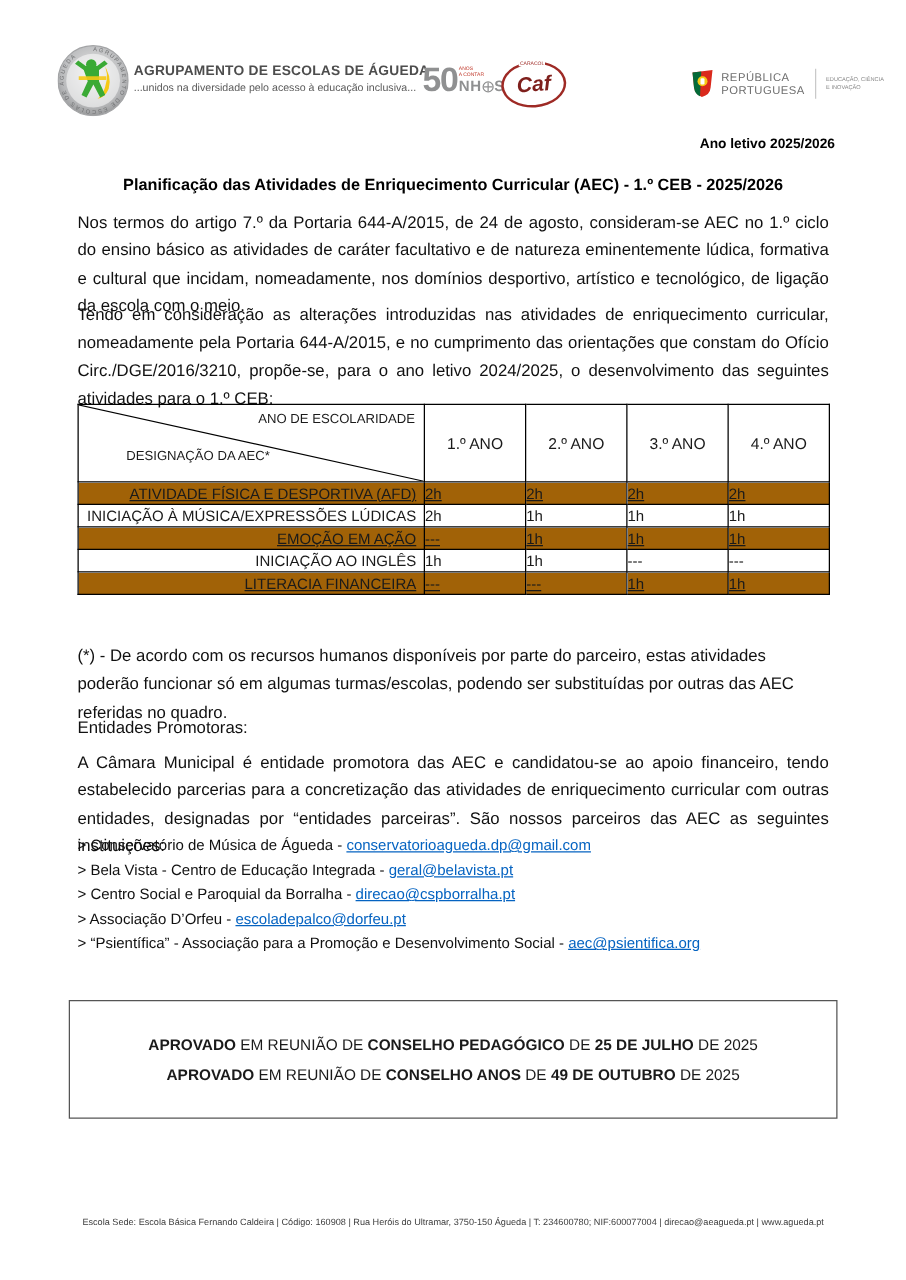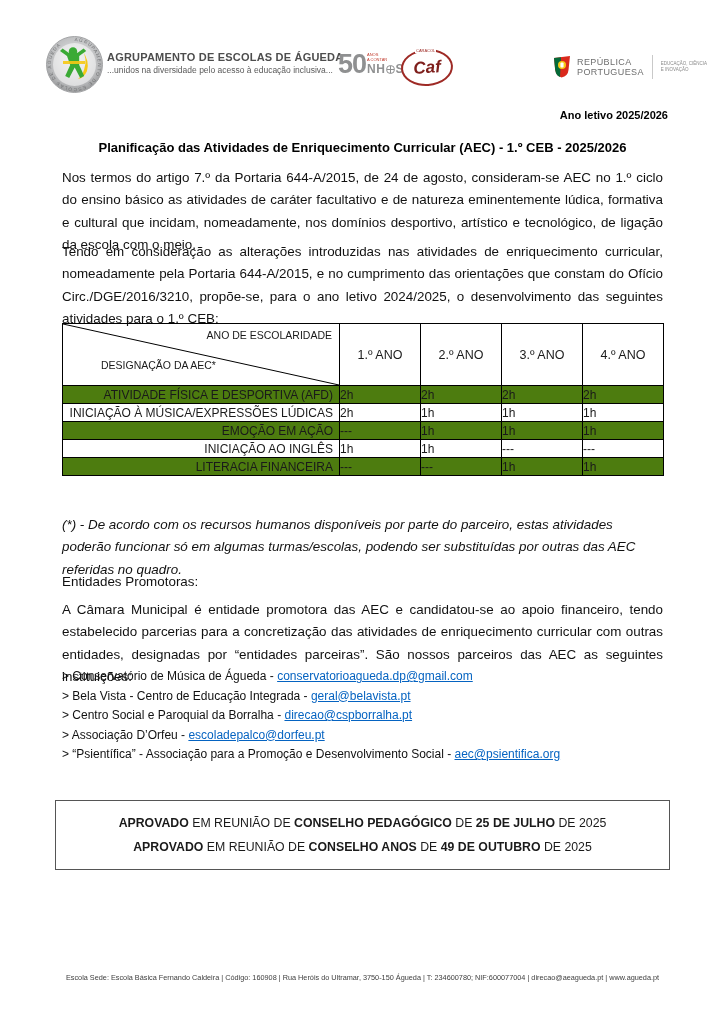--- a/index.html
+++ b/index.html
@@ -49,29 +49,29 @@
   
   table.aec { border-collapse: collapse; table-layout: fixed; width: 601px; }
   table.aec td, table.aec th { border: 1px solid #000; font-weight: normal; overflow: hidden; }
   .corner-cell { position: relative; height: 62px; padding: 0; }
   .corner-svg { position: absolute; inset: 0; width: 100%; height: 100%; }
   .corner-top { position: absolute; top: 5px; right: 7px; font-size: 10.5px; }
   .corner-bottom { position: absolute; bottom: 14px; left: 6px; font-size: 10.5px; margin-left: 32px; }
   .year-head { text-align: center; font-size: 12.5px; }
   .row-label { text-align: right; padding-right: 6px; font-size: 12px; height: 18px; }
   .row-val { text-align: left; font-size: 12px; }
-  tr.shaded td { background: #4d7c0f; }
+  tr.shaded td { background: #a16207; text-decoration: underline; }
 
   
   .partner-line { font-size: 12px; color: #111; margin-bottom: 5.5px; }
   .partner-line a { color: #0563c1; text-decoration: underline; }
 
   
   .approval-box {
-    left: 55px; width: 615px; height: 70px;
+    left: 55px; width: 615px; height: 95px;
     border: 1px solid #555;
     display: flex; flex-direction: column; justify-content: center; align-items: center;
     gap: 10px;
   }
   .approval-line { font-size: 12.3px; text-align: center; }
   .approval-line b { font-weight: bold; }
 
   
   .footer { left: 0; width: 100%; text-align: center; font-size: 7.3px; color: #3d3d3d; }
 </style>
@@ -210,21 +210,21 @@
           <td class="row-label">LITERACIA FINANCEIRA</td>
           <td class="row-val">---</td>
           <td class="row-val">---</td>
           <td class="row-val">1h</td>
           <td class="row-val">1h</td>
         </tr>
       </tbody>
   </table>
 </div>
 
-<div class="abs para para-left" style="top:514px;font-style:italic;">(*) - De acordo com os recursos humanos disponíveis por parte do parceiro, estas atividades poderão funcionar só em algumas turmas/escolas, podendo ser substituídas por outras das AEC referidas no quadro.</div>
+<div class="abs para para-left" style="top:514px;">(*) - De acordo com os recursos humanos disponíveis por parte do parceiro, estas atividades poderão funcionar só em algumas turmas/escolas, podendo ser substituídas por outras das AEC referidas no quadro.</div>
 
 <div class="abs para para-left" style="top:571px;">Entidades Promotoras:</div>
 
 <div class="abs para" style="top:599px;">A Câmara Municipal é entidade promotora das AEC e candidatou-se ao apoio financeiro, tendo estabelecido parcerias para a concretização das atividades de enriquecimento curricular com outras entidades, designadas por “entidades parceiras”. São nossos parceiros das AEC as seguintes instituições:</div>
 
 <div class="abs" style="left:62px; top:669px; width:601px;">
     <div class="partner-line"><span>&gt; Conservatório de Música de Águeda - </span><a href="#">conservatorioagueda.dp@gmail.com</a></div>
     <div class="partner-line"><span>&gt; Bela Vista - Centro de Educação Integrada - </span><a href="#">geral@belavista.pt</a></div>
     <div class="partner-line"><span>&gt; Centro Social e Paroquial da Borralha - </span><a href="#">direcao@cspborralha.pt</a></div>
     <div class="partner-line"><span>&gt; Associação D’Orfeu - </span><a href="#">escoladepalco@dorfeu.pt</a></div>

